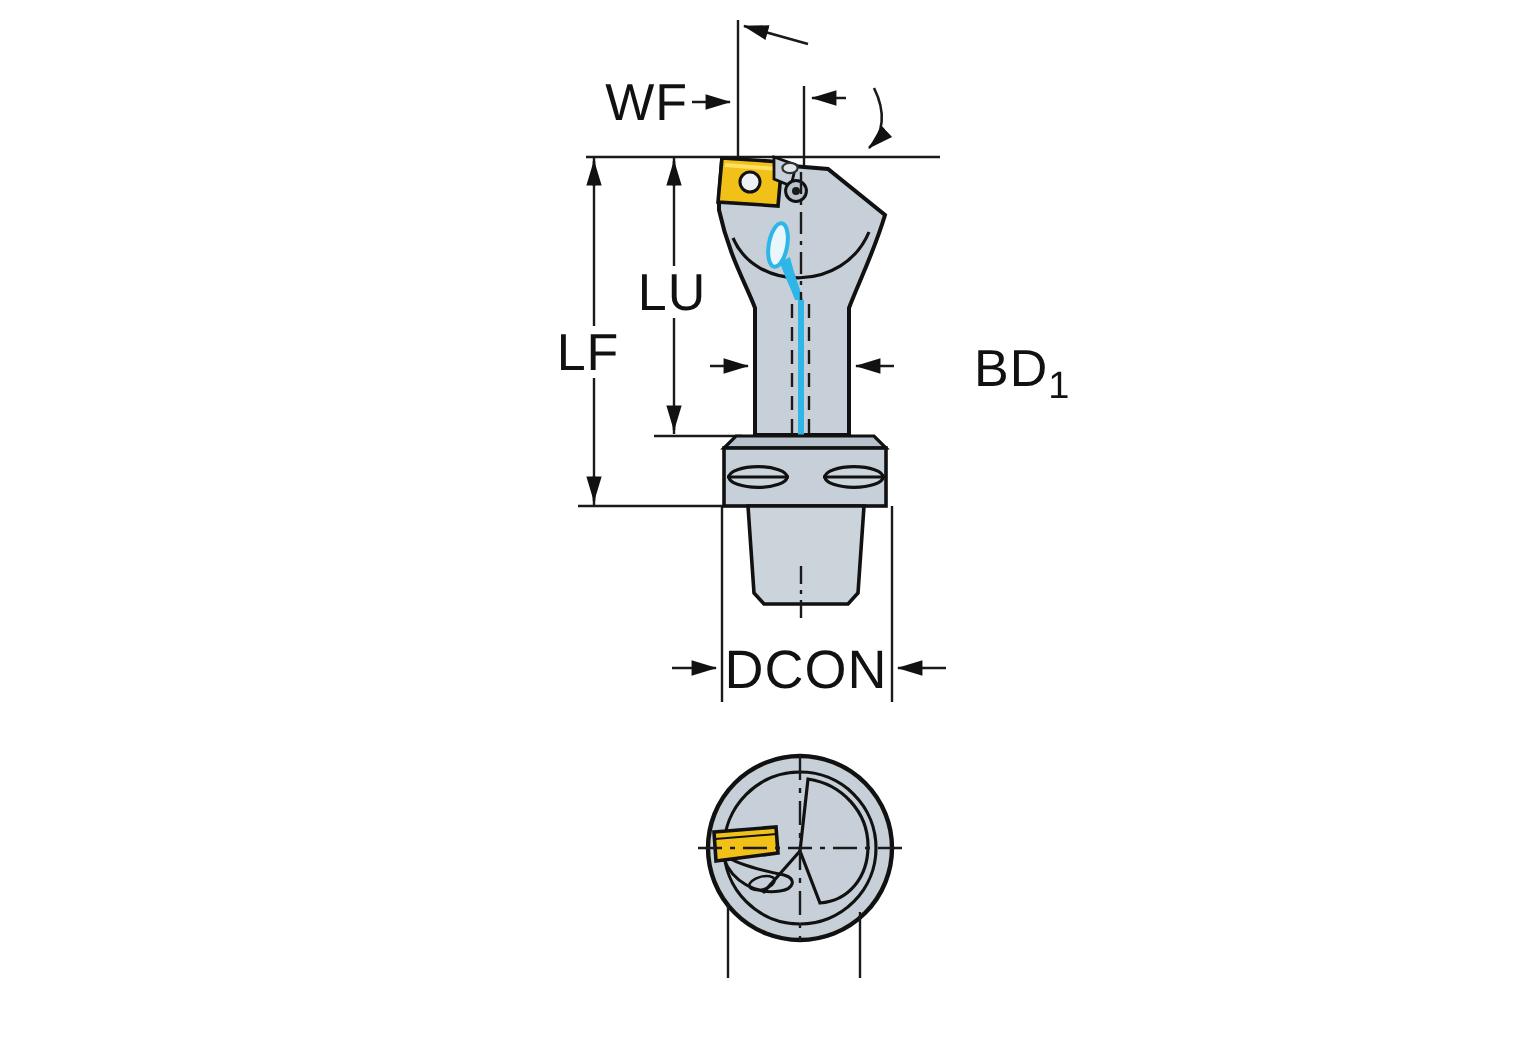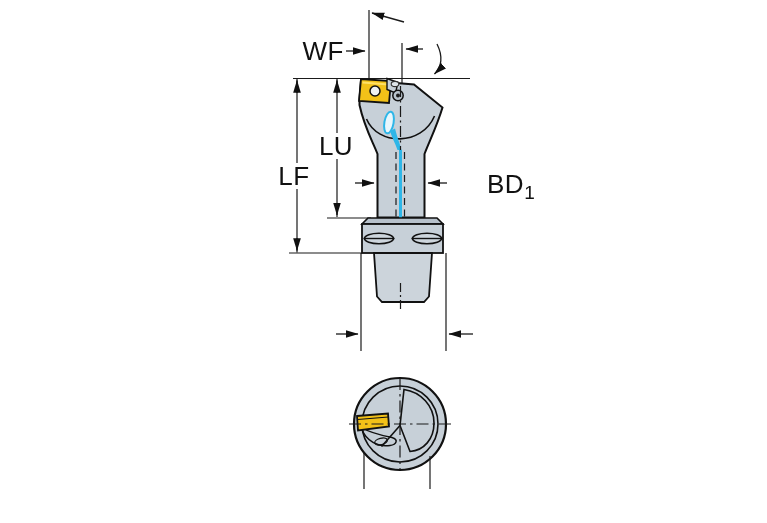--- a/index.html
+++ b/index.html
@@ -104,13 +104,14 @@
         <line x1="337" y1="496.5" x2="361" y2="496.5" marker-end="url(#arr)" stroke-width="1.3"></line>
         <line x1="457" y1="496.5" x2="433" y2="496.5" marker-end="url(#arr)" stroke-width="1.3"></line>
       </g>
     </g>
   </svg>
 
   <span class="lbl" style="right:423px;top:38px;">WF</span>
   <span class="lbl center onLine" style="left:294px;top:176px;">LF</span>
   <span class="lbl center onLine" style="left:336px;top:146px;">LU</span>
   <span class="lbl" style="left:454px;top:171px;margin-left:33px;"><span>BD</span><span class="sub">1</span></span>
+  <span class="lbl center" style="left:403px;top:335px;font-size:27px;">DCON</span>
 </div>
 
 </body></html>

